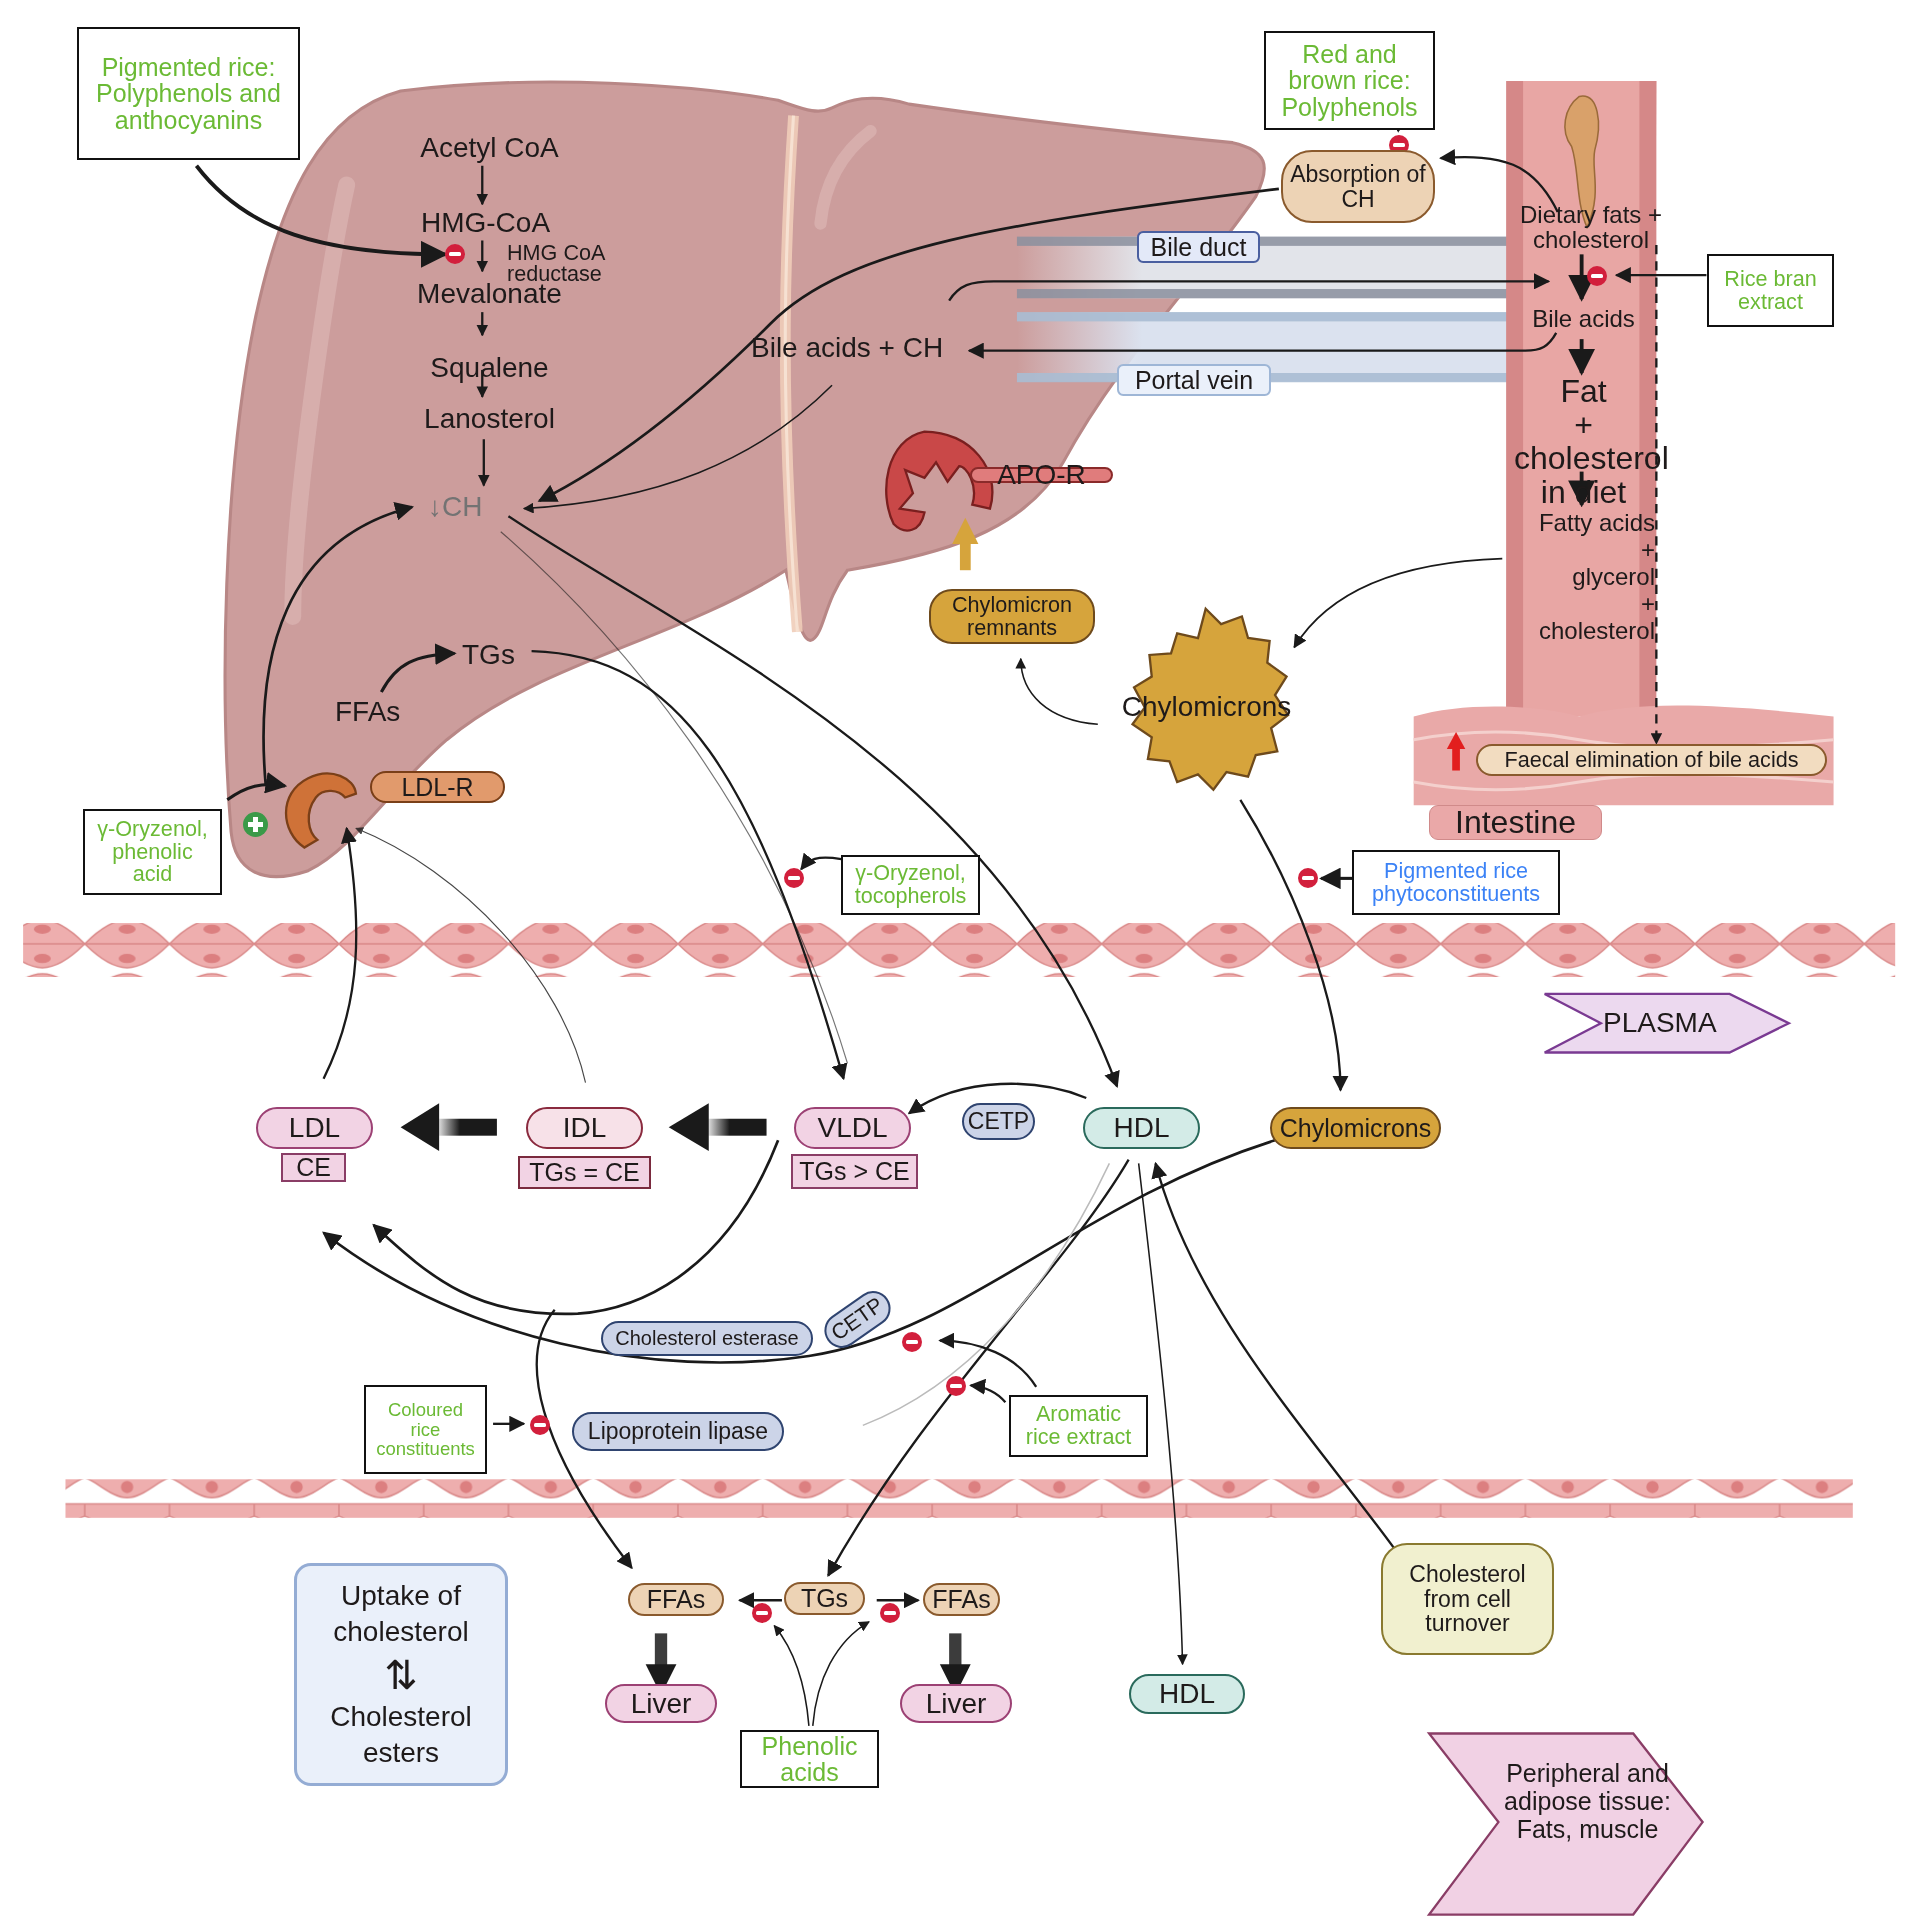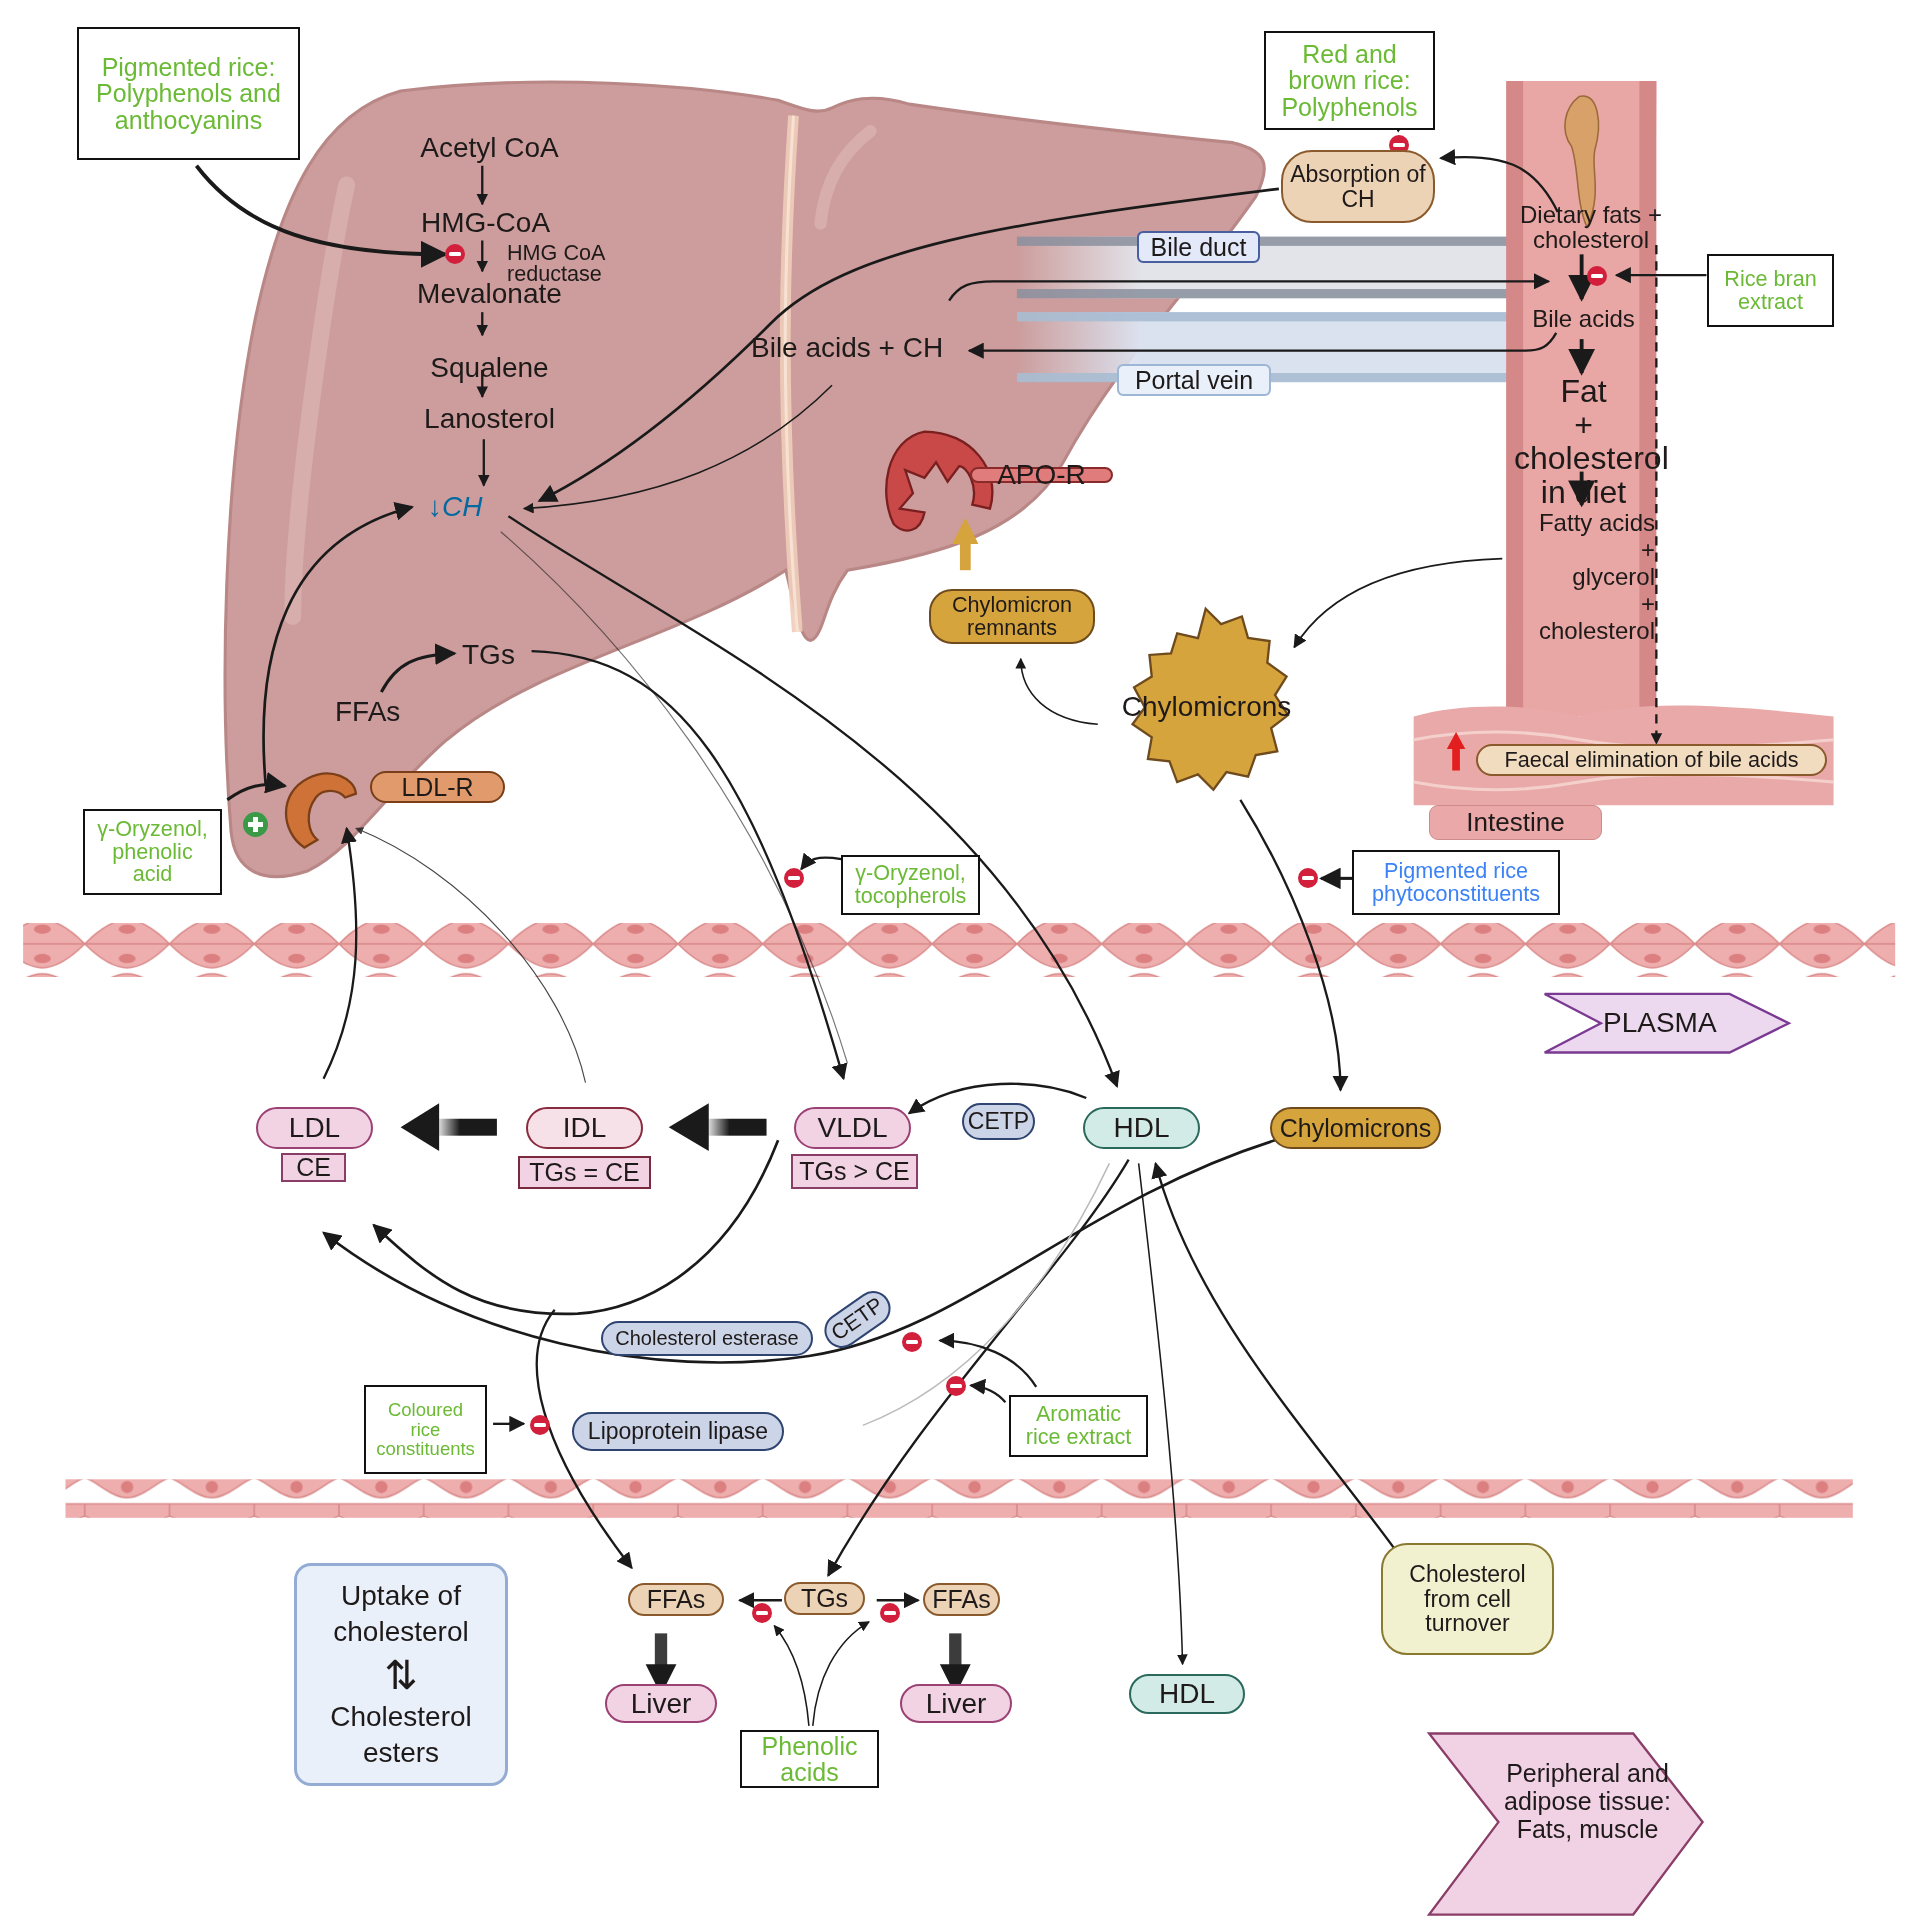--- a/index.html
+++ b/index.html
@@ -6,21 +6,21 @@
   body { width:1926px; height:1917px; position:relative; overflow:hidden;
          font-family:"Liberation Sans", sans-serif; color:#1e1a1a; }
   svg#diagram { position:absolute; left:0; top:0; }
   .abs { position:absolute; box-sizing:border-box; }
   .lbl { position:absolute; white-space:nowrap; text-align:center; line-height:1.05; }
   .t36 { font-size:28px; }
   .t32 { font-size:25px; }
   .t28 { font-size:21.6px; }
   .t26 { font-size:20px; }
   .t24 { font-size:18.5px; }
-  .red { color:#0369a1;font-style:italic; }
+  .red { color:#737373; }
   .box { position:absolute; box-sizing:border-box; background:#fff; border:2.3px solid #111;
          display:flex; flex-direction:column; justify-content:center; align-items:center;
          text-align:center; color:#6bba35; line-height:1.05; }
   .pill { position:absolute; box-sizing:border-box; border-radius:770px; border:2.3px solid;
           display:flex; align-items:center; justify-content:center; text-align:center; line-height:1.05; }
   .rect { position:absolute; box-sizing:border-box; border:2.3px solid #8a3d66; background:#f2d3e4;
           display:flex; align-items:center; justify-content:center; }
   .pink { background:#f2d3e4; border-color:#9c4174; }
   .lightpink { background:#f7e1e8; border-color:#8a2a3e; }
   .tan { background:#edd3b5; border-color:#8a5a2d; }
@@ -303,21 +303,21 @@
     <div>in diet</div>
 </div>
 <div class="lbl" style="left:1516px; top:509px; width:139px; font-size:24px; line-height:1.13;text-align:right;">
   <div>Fatty acids</div>
     <div>+</div>
     <div>glycerol</div>
     <div>+</div>
     <div>cholesterol</div>
 </div>
 <div class="pill tan" style="left:1476px; top:744px; width:351px; height:32px; font-size:21.6px; background:#f2dcc0;">Faecal elimination of bile acids</div>
-<div class="abs" style="left:1429px; top:805px; width:173px; height:35px; background:#eaa8a8; border:1.5px solid #d08a8a; border-radius:9px; font-size:26px; display:flex; align-items:center; justify-content:center;">Intestine</div>
+<div class="abs" style="left:1429px; top:805px; width:173px; height:35px; background:#eaa8a8; border:1.5px solid #d08a8a; border-radius:9px; font-size:32px; display:flex; align-items:center; justify-content:center;">Intestine</div>
 
 <div class="pill gold t28" style="left:929px; top:589px; width:166px; height:55px; border-radius:23px; flex-direction:column;">
   <div>Chylomicron</div>
     <div>remnants</div>
 </div>
 <div class="lbl t36" style="left:1110px; top:692px; width:193px;">Chylomicrons</div>
 
 <div class="lbl" style="left:1603px; top:1008px; font-size:28px;">PLASMA</div>
 <div class="pill pink t36" style="left:256px; top:1107px; width:117px; height:42px;">LDL</div>
 <div class="rect t32" style="left:281px; top:1153px; width:65px; height:28.5px;">CE</div>

